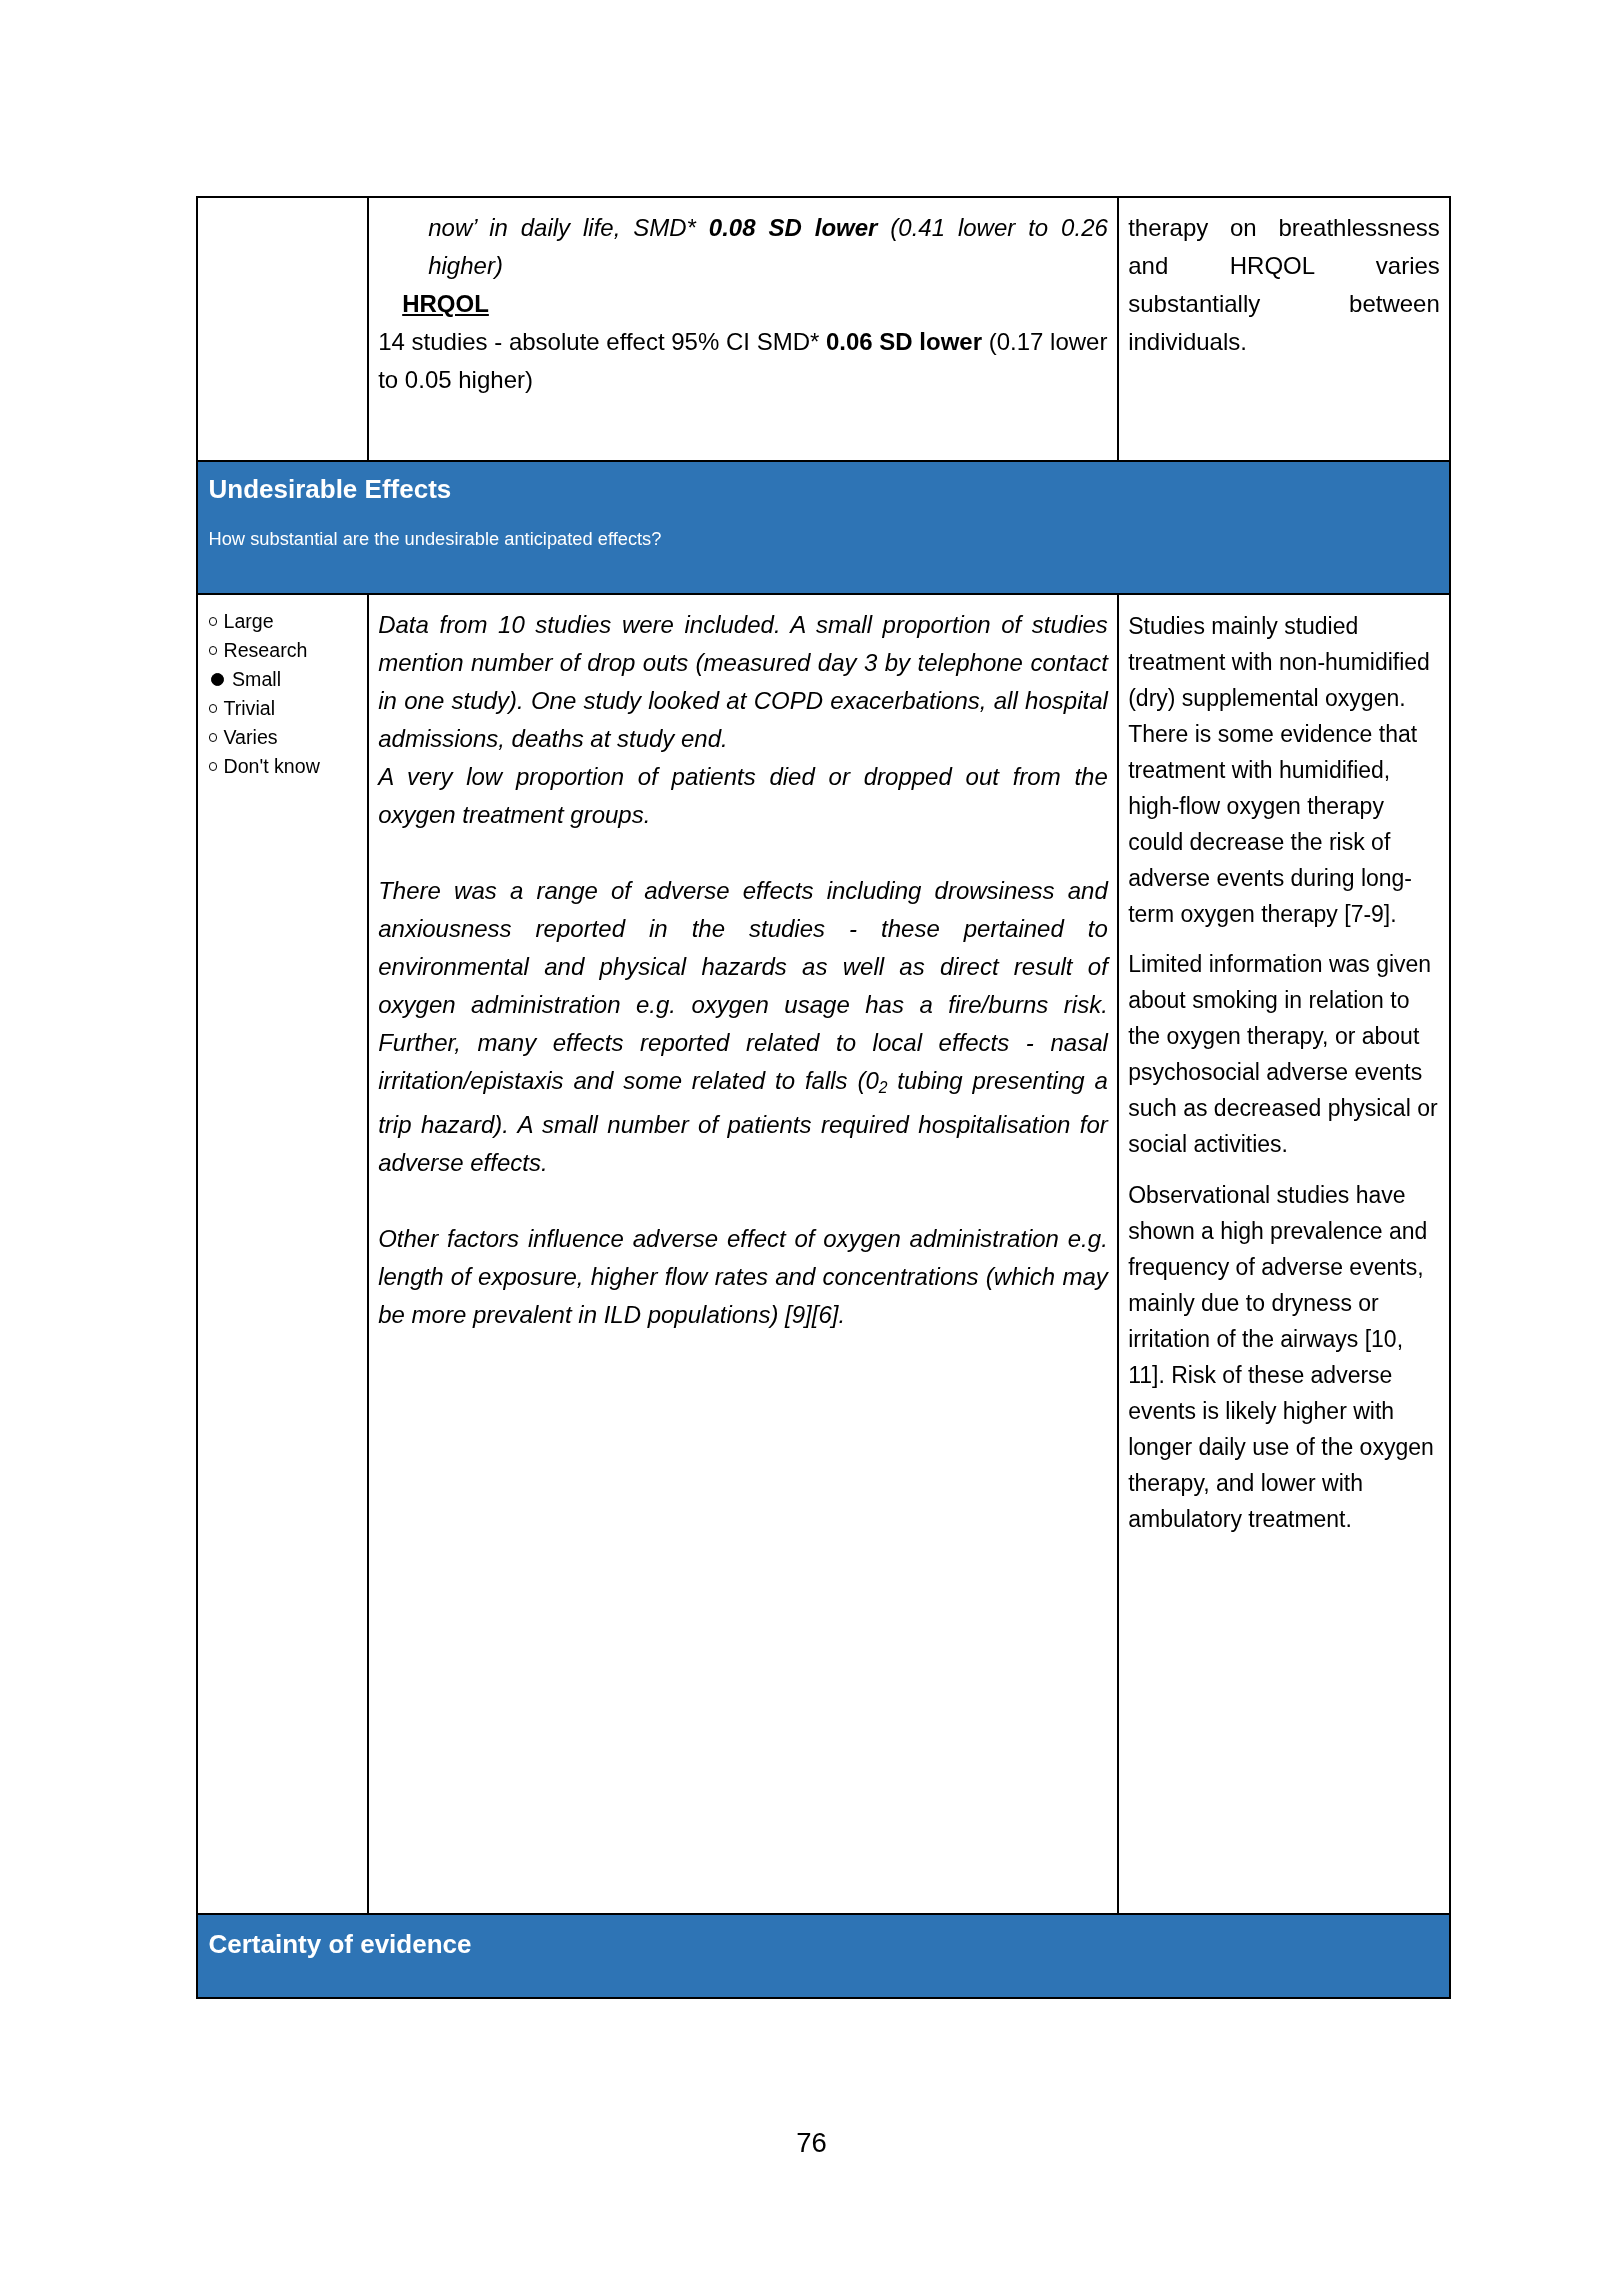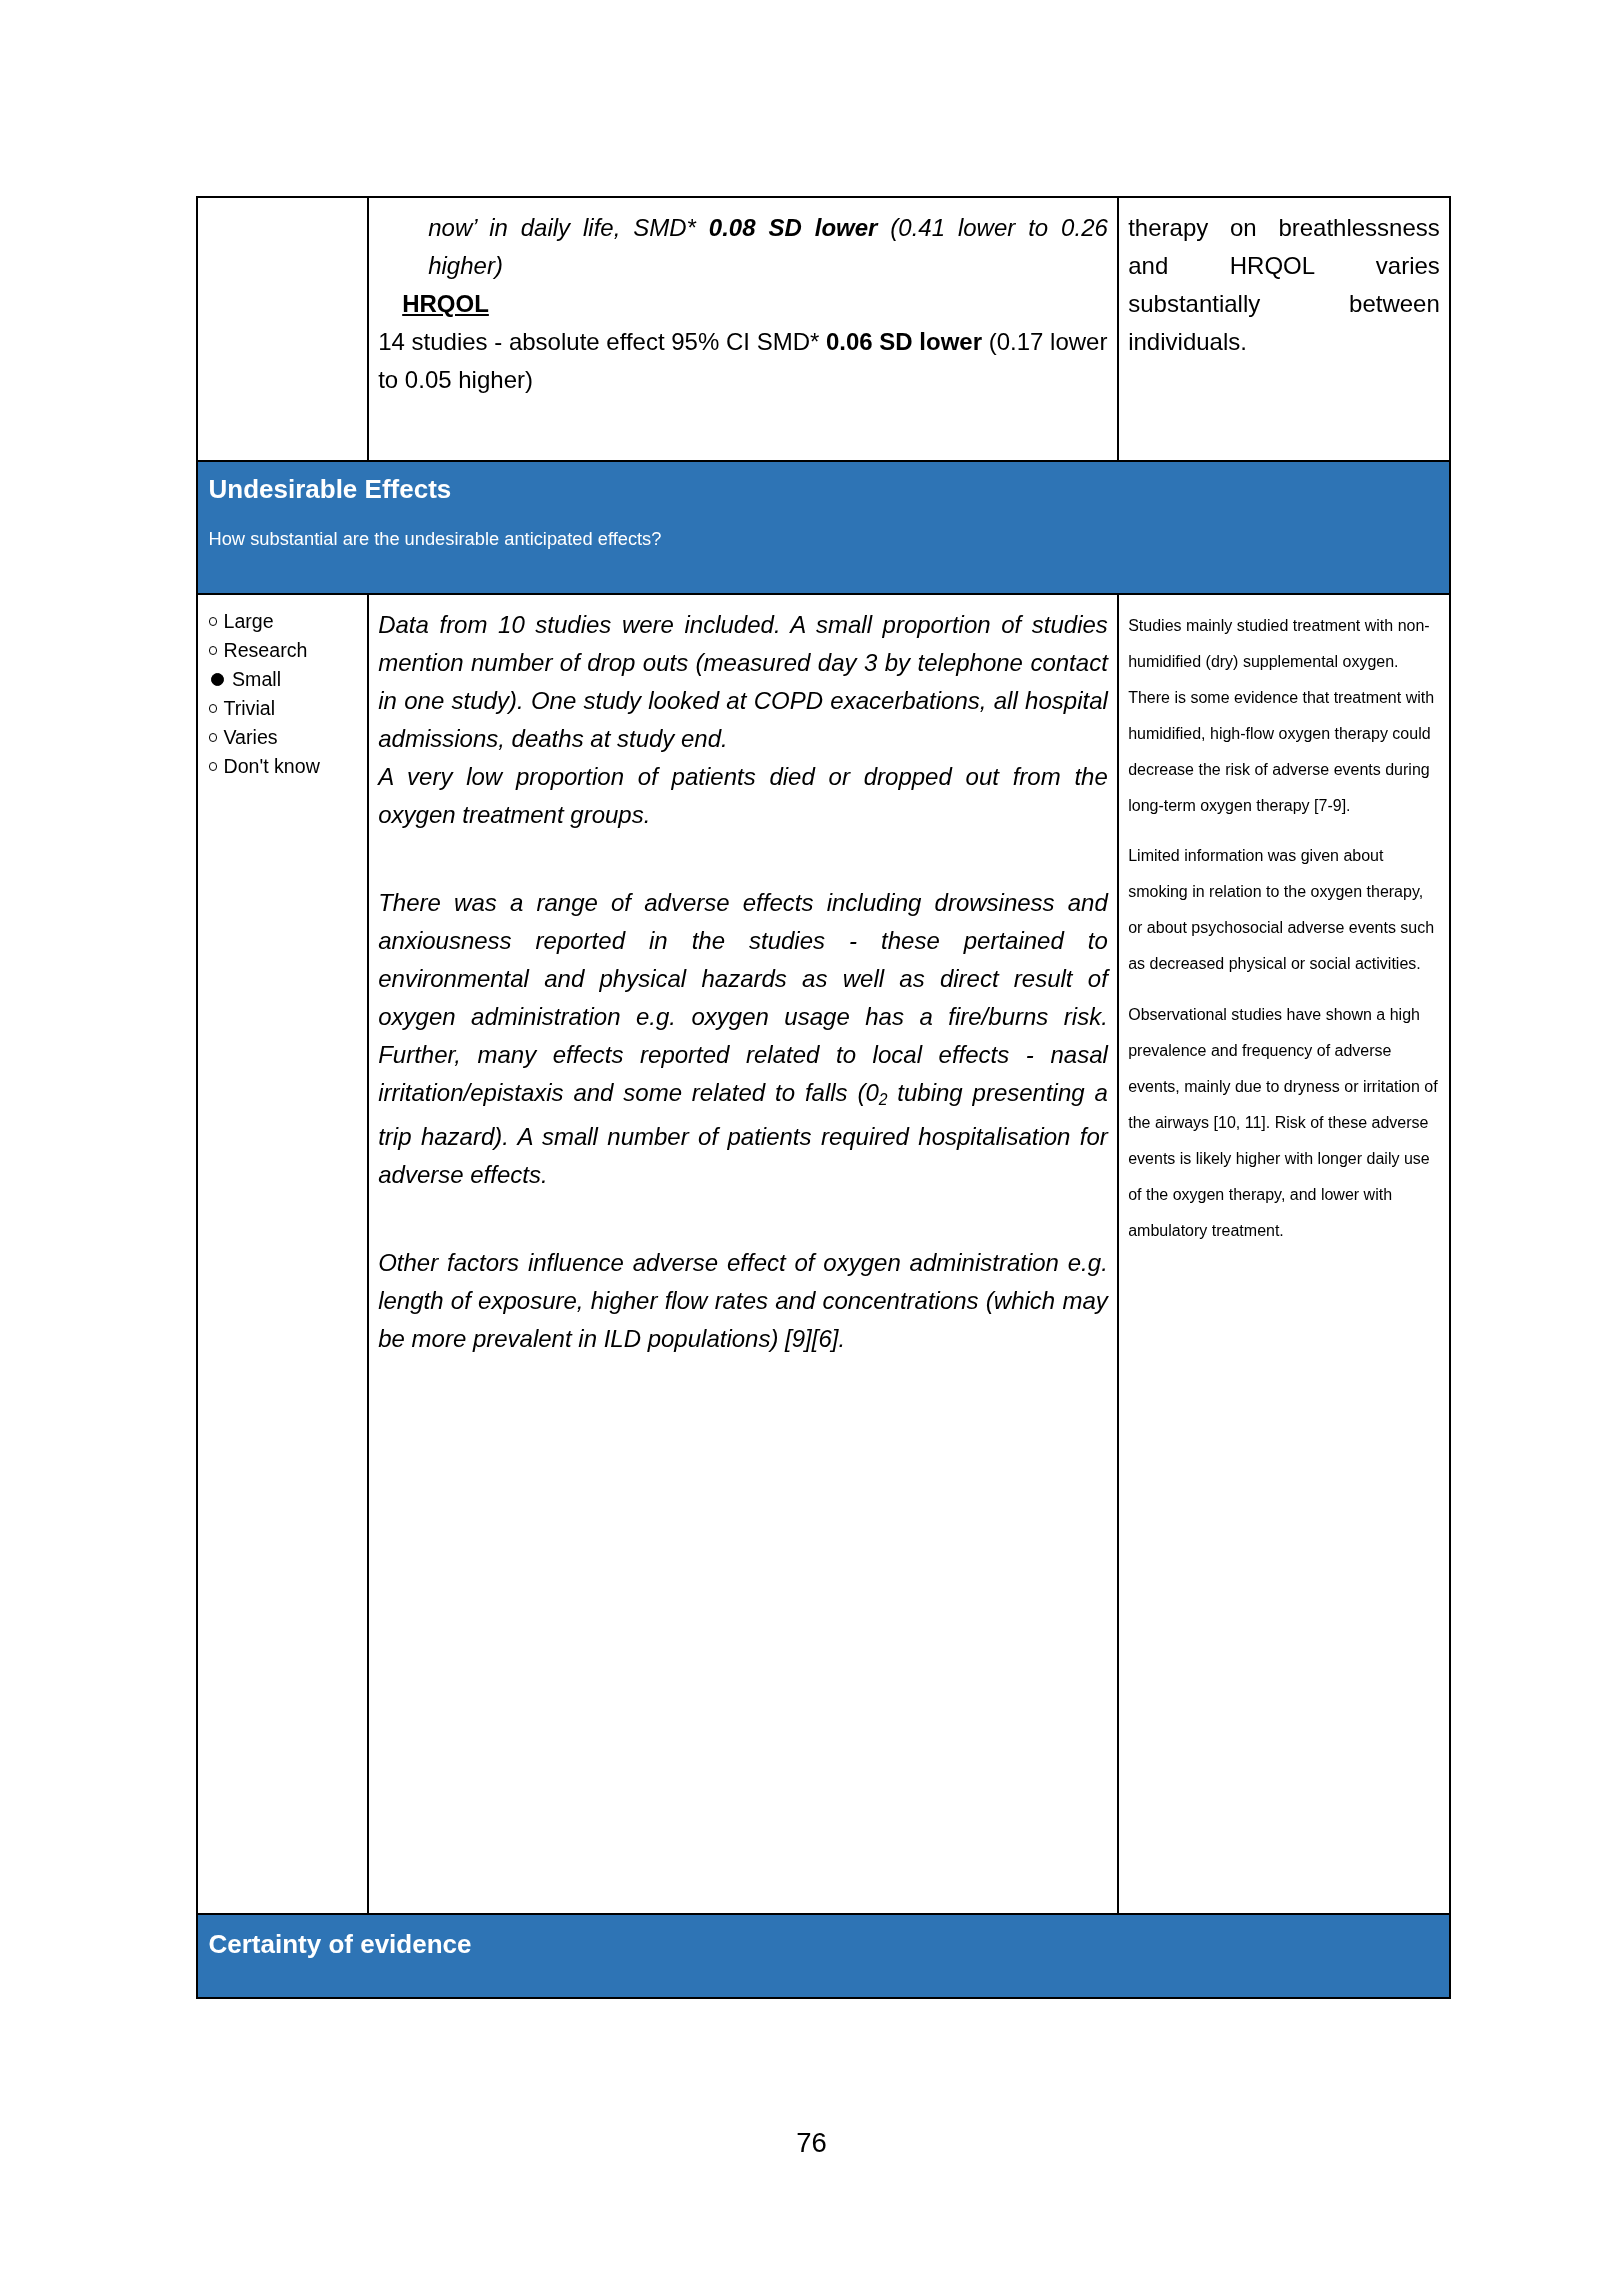--- a/index.html
+++ b/index.html
@@ -21,22 +21,22 @@
   .band-title { font-weight: bold; font-size: 26px; padding: 11.8px 0 0 10.5px; display: block; }
   .band-sub { font-size: 18.3px; padding: 23.6px 0 0 10.5px; display: block; }
   .hdr td { height: 80px; font-size: 27.5px; }
   .hdr .lbl { display: block; padding: 11.8px 0 0 9.2px; }
   .body-row td { height: 1318px; }
   .opts { list-style: none; margin: 0; padding: 11.8px 0 0 10.5px; font-size: 19.6px; line-height: 29px; }
   .opts li { display: flex; align-items: center; }
   .radio { display: inline-block; width: 8.5px; height: 8.5px; border: 1.3px solid #000; border-radius: 50%; margin-right: 6.5px; box-sizing: border-box; }
   .radio.on { width: 13px; height: 13px; background: #000; margin-left: 2.6px; margin-right: 7.9px; }
   .para { margin: 0; }
-  .para + .para.gap { margin-top: 50px; }
-  .add-list { font-size: 16px; line-height: 36px; padding: 13px 9.2px 0 9.2px; }
+  .para + .para.gap { margin-top: 38px; }
+  .add-list { font-size: 23px; line-height: 36px; padding: 13px 9.2px 0 9.2px; }
   .add-list p { margin: 0 0 14.4px 0; }
   .band-ce td { height: 82px; }
   .band-ce .band-title { padding-top: 14.4px; }
   .pageno { position: absolute; top: 2127px; left: 0; width: 1623px; text-align: center; font-size: 27.5px; }
   sub { font-size: 15.7px; vertical-align: -3.9px; }
 </style>
 </head>
 <body>
 
 <table class="tbl">

